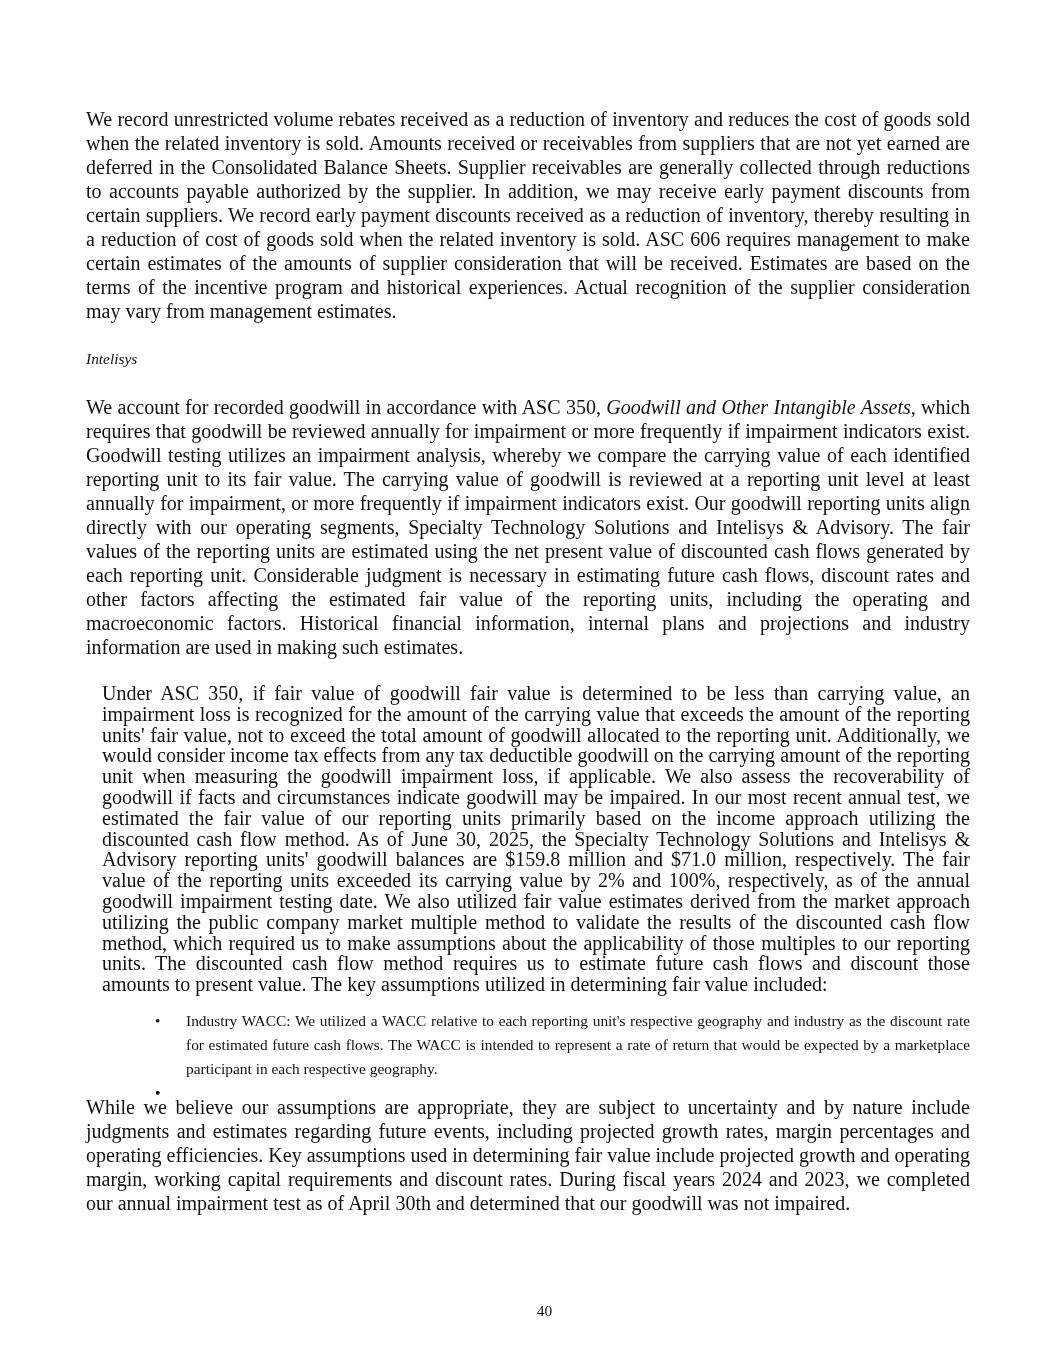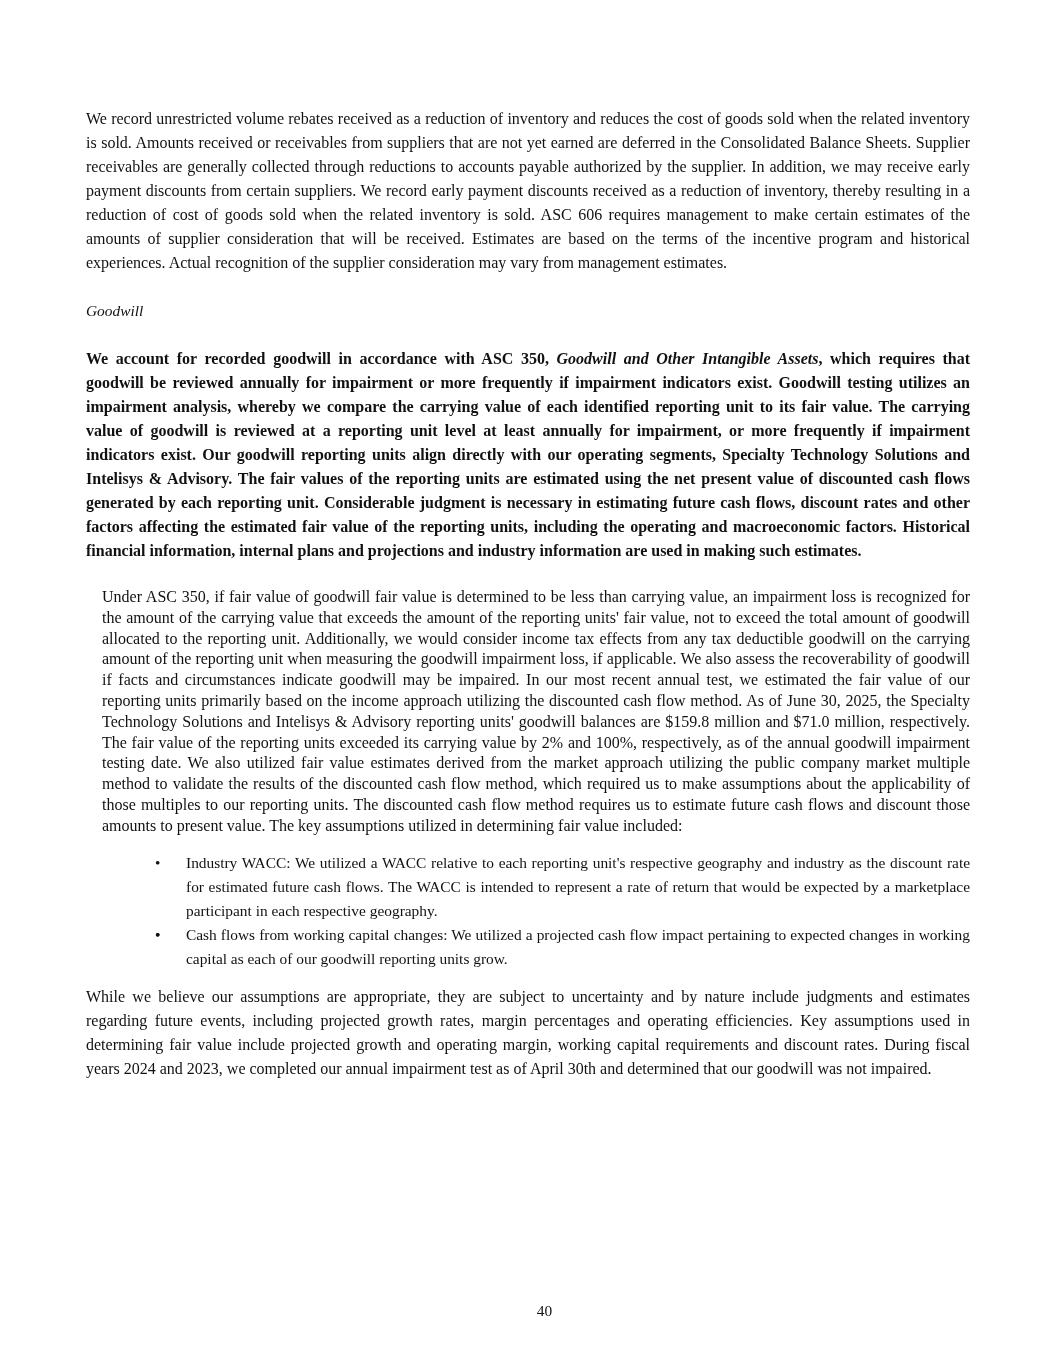--- a/index.html
+++ b/index.html
@@ -16,37 +16,37 @@
       color: #111111;
     }
     .page {
       position: absolute;
       left: 86px;
       top: 107px;
       width: 884px;
     }
     p {
       margin: 0;
-      font-size: 16px;
+      font-size: 20px;
       text-align: justify;
     }
     .para-loose {
       line-height: 24px;
     }
     .para-tight {
       line-height: 20.8px;
     }
     .p1 { margin-bottom: 24px; }
     .heading {
       font-style: italic;
       font-size: 15.4px;
       line-height: 24px;
       margin-bottom: 24px;
     }
-    .p2 { margin-bottom: 24px; font-weight: bold; }
+    .p2 { margin-bottom: 24px; }
     .p3 { margin-bottom: 14px; margin-left: 16px; }
     ul.assumptions {
       list-style: none;
       margin: 0 0 14px 0;
       padding: 0 0 0 100px;
     }
     ul.assumptions li {
       position: relative;
       font-size: 15.4px;
       line-height: 24px;
@@ -66,28 +66,28 @@
       font-size: 15.4px;
     }
     em { font-style: italic; }
   </style>
 </head>
 <body>
 
 <div class="page">
   <p class="para-loose p1">We record unrestricted volume rebates received as a reduction of inventory and reduces the cost of goods sold when the related inventory is sold. Amounts received or receivables from suppliers that are not yet earned are deferred in the Consolidated Balance Sheets. Supplier receivables are generally collected through reductions to accounts payable authorized by the supplier. In addition, we may receive early payment discounts from certain suppliers. We record early payment discounts received as a reduction of inventory, thereby resulting in a reduction of cost of goods sold when the related inventory is sold. ASC 606 requires management to make certain estimates of the amounts of supplier consideration that will be received. Estimates are based on the terms of the incentive program and historical experiences. Actual recognition of the supplier consideration may vary from management estimates.</p>
 
-  <div class="heading">Goodwill</div>
+  <div class="heading">Intelisys</div>
 
   <p class="para-loose p2"><span>We account for recorded goodwill in accordance with ASC 350, </span><em>Goodwill and Other Intangible Assets</em><span>, which requires that goodwill be reviewed annually for impairment or more frequently if impairment indicators exist. Goodwill testing utilizes an impairment analysis, whereby we compare the carrying value of each identified reporting unit to its fair value. The carrying value of goodwill is reviewed at a reporting unit level at least annually for impairment, or more frequently if impairment indicators exist. Our goodwill reporting units align directly with our operating segments, Specialty Technology Solutions and Intelisys &amp; Advisory. The fair values of the reporting units are estimated using the net present value of discounted cash flows generated by each reporting unit. Considerable judgment is necessary in estimating future cash flows, discount rates and other factors affecting the estimated fair value of the reporting units, including the operating and macroeconomic factors. Historical financial information, internal plans and projections and industry information are used in making such estimates.</span></p>
 
   <p class="para-tight p3">Under ASC 350, if fair value of goodwill fair value is determined to be less than carrying value, an impairment loss is recognized for the amount of the carrying value that exceeds the amount of the reporting units' fair value, not to exceed the total amount of goodwill allocated to the reporting unit. Additionally, we would consider income tax effects from any tax deductible goodwill on the carrying amount of the reporting unit when measuring the goodwill impairment loss, if applicable. We also assess the recoverability of goodwill if facts and circumstances indicate goodwill may be impaired. In our most recent annual test, we estimated the fair value of our reporting units primarily based on the income approach utilizing the discounted cash flow method. As of June 30, 2025, the Specialty Technology Solutions and Intelisys &amp; Advisory reporting units' goodwill balances are $159.8 million and $71.0 million, respectively. The fair value of the reporting units exceeded its carrying value by 2% and 100%, respectively, as of the annual goodwill impairment testing date. We also utilized fair value estimates derived from the market approach utilizing the public company market multiple method to validate the results of the discounted cash flow method, which required us to make assumptions about the applicability of those multiples to our reporting units. The discounted cash flow method requires us to estimate future cash flows and discount those amounts to present value. The key assumptions utilized in determining fair value included:</p>
 
   <ul class="assumptions">
     <li><span class="bullet">•</span><span>Industry WACC: We utilized a WACC relative to each reporting unit's respective geography and industry as the discount rate for estimated future cash flows. The WACC is intended to represent a rate of return that would be expected by a marketplace participant in each respective geography.</span></li>
     <li><span class="bullet">•</span></li>
-    <li><span class="bullet">•</span><span>Cash flows from working capital changes: We utilized a projected cash flow impact pertaining to expected changes in working capital as each of our goodwill reporting units grow.</span></li>
+    <li><span class="bullet">•</span></li>
   </ul>
 
   <p class="para-loose">While we believe our assumptions are appropriate, they are subject to uncertainty and by nature include judgments and estimates regarding future events, including projected growth rates, margin percentages and operating efficiencies. Key assumptions used in determining fair value include projected growth and operating margin, working capital requirements and discount rates. During fiscal years 2024 and 2023, we completed our annual impairment test as of April 30th and determined that our goodwill was not impaired.</p>
 </div>
 
 <div class="page-number">40</div>
 
 </body></html>

